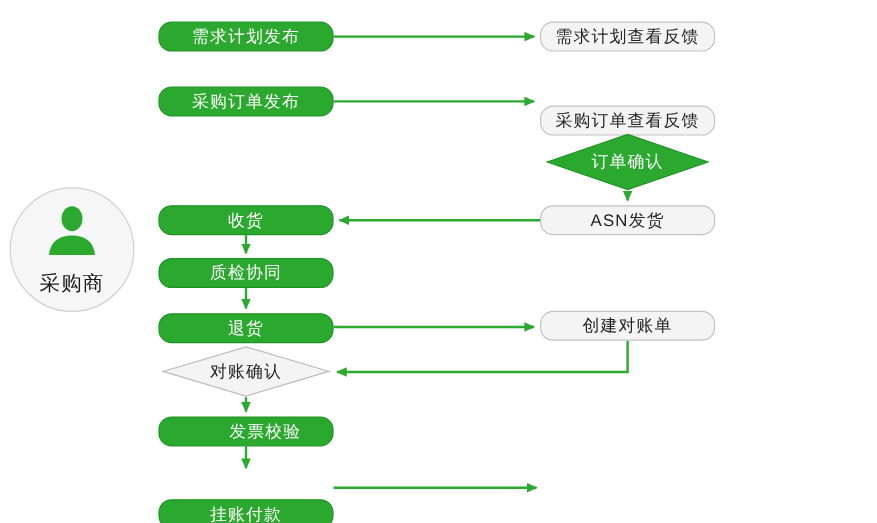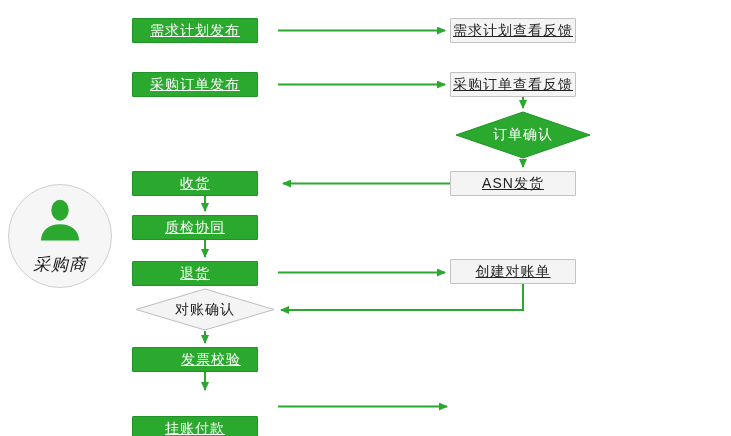--- a/index.html
+++ b/index.html
@@ -16,27 +16,26 @@
     position:relative;
     width:731px;height:436px;
     background:#ffffff;
     overflow:hidden;
   }
   .conn-layer{position:absolute;left:0;top:0;width:731px;height:436px;pointer-events:none;}
   .conn{stroke:var(--green);stroke-width:2;fill:none;}
   #arrowhead path{fill:var(--green);}
   .node{
     position:absolute;
-    width:126px;height:25px;
+    width:146px;height:25px;
     box-sizing:border-box;
     display:flex;align-items:center;justify-content:center;
     font-size:14px;
-    border-radius:1px;
+    border-radius:11px;
     letter-spacing:1px;
-    text-decoration:underline;
   }
   .node.green{background:var(--green);color:#ffffff;border:1px solid var(--green-dark);}
   .node.light{background:var(--light-fill);color:var(--text-dark);border:1px solid var(--light-border);}
   .node.red{background:var(--red);color:#ffffff;border:1px solid #E04523;}
   .diamond{position:absolute;display:flex;align-items:center;justify-content:center;}
   .diamond svg{position:absolute;left:0;top:0;width:100%;height:100%;}
   .diamond .diamond-label{position:relative;font-size:14px;letter-spacing:1px;}
   .diamond.green-d .diamond-label{color:#ffffff;}
   .diamond.light-d .diamond-label{color:var(--text-dark);}
   .d-shape-green{fill:var(--green);stroke:var(--green-dark);stroke-width:1;}
@@ -71,21 +70,21 @@
     <line class="conn" x1="450" y1="183.5" x2="283" y2="183.5" marker-end="url(#arrowhead)"></line>
     <line class="conn" x1="205" y1="196" x2="205" y2="211" marker-end="url(#arrowhead)"></line>
     <line class="conn" x1="205" y1="240" x2="205" y2="257" marker-end="url(#arrowhead)"></line>
     <line class="conn" x1="278" y1="272.5" x2="445" y2="272.5" marker-end="url(#arrowhead)"></line>
     <polyline class="conn" points="523,284 523,310 281,310" marker-end="url(#arrowhead)"></polyline>
     <line class="conn" x1="205" y1="331" x2="205" y2="343" marker-end="url(#arrowhead)"></line>
     <line class="conn" x1="205" y1="372" x2="205" y2="390" marker-end="url(#arrowhead)"></line>
     <line class="conn" x1="278" y1="406.5" x2="447" y2="406.5" marker-end="url(#arrowhead)"></line>
   </svg>
 
-  <div class="actor" style="left:8px;top:184px;font-style:italic;">
+  <div class="actor" style="left:8px;top:156px;">
     <svg class="actor-icon" viewBox="0 0 100 100">
       <ellipse class="fill" cx="50" cy="28" rx="15" ry="18"></ellipse>
       <path class="fill" d="M17 80 C18 62 31 52 50 52 C69 52 82 62 83 80 Z"></path>
     </svg>
     <div class="actor-label">采购商</div>
   </div>
 
 
   <div class="node green" style="left:132px;top:18px;">
     <span>需求计划发布</span>
@@ -105,21 +104,21 @@
   <div class="node green" style="left:132px;top:347px;padding-left:32px;">
     <span>发票校验</span>
   </div>
   <div class="node green" style="left:132px;top:416px;">
     <span>挂账付款</span>
   </div>
 
   <div class="node light" style="left:450px;top:18px;justify-content:center;">
     <span>需求计划查看反馈</span>
   </div>
-  <div class="node light" style="left:450px;top:72px;justify-content:center;">
+  <div class="node light" style="left:450px;top:88px;justify-content:center;">
     <span>采购订单查看反馈</span>
   </div>
   <div class="node light" style="left:450px;top:171px;">
     <span>ASN发货</span>
   </div>
   <div class="node light" style="left:450px;top:259px;">
     <span>创建对账单</span>
   </div>
 
   <div class="diamond green-d" style="left:454px;top:111px;width:138px;height:48px;">

